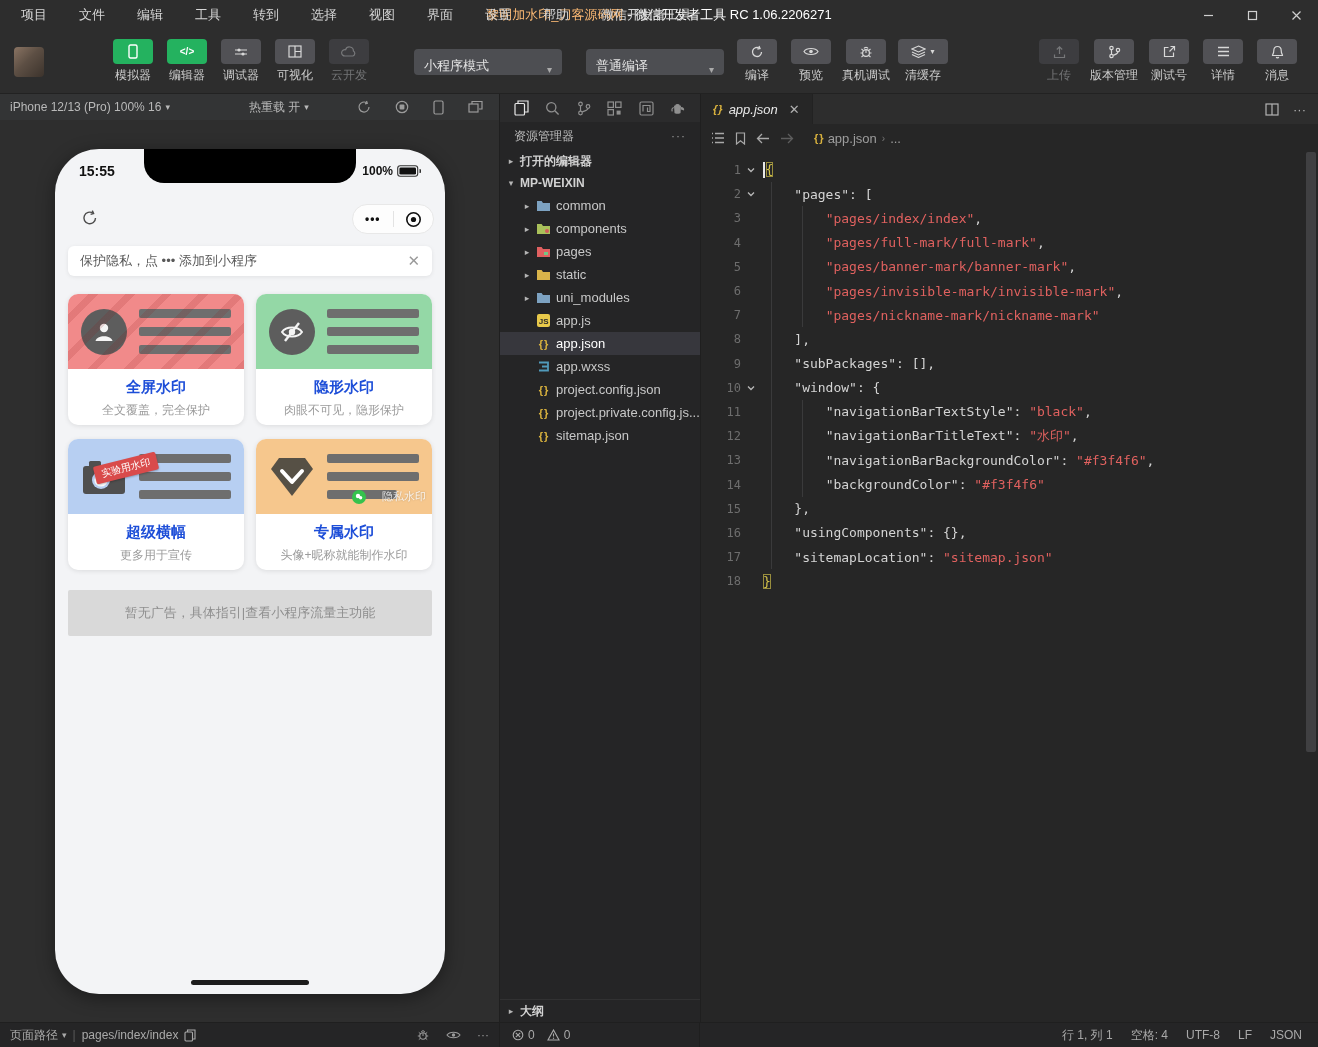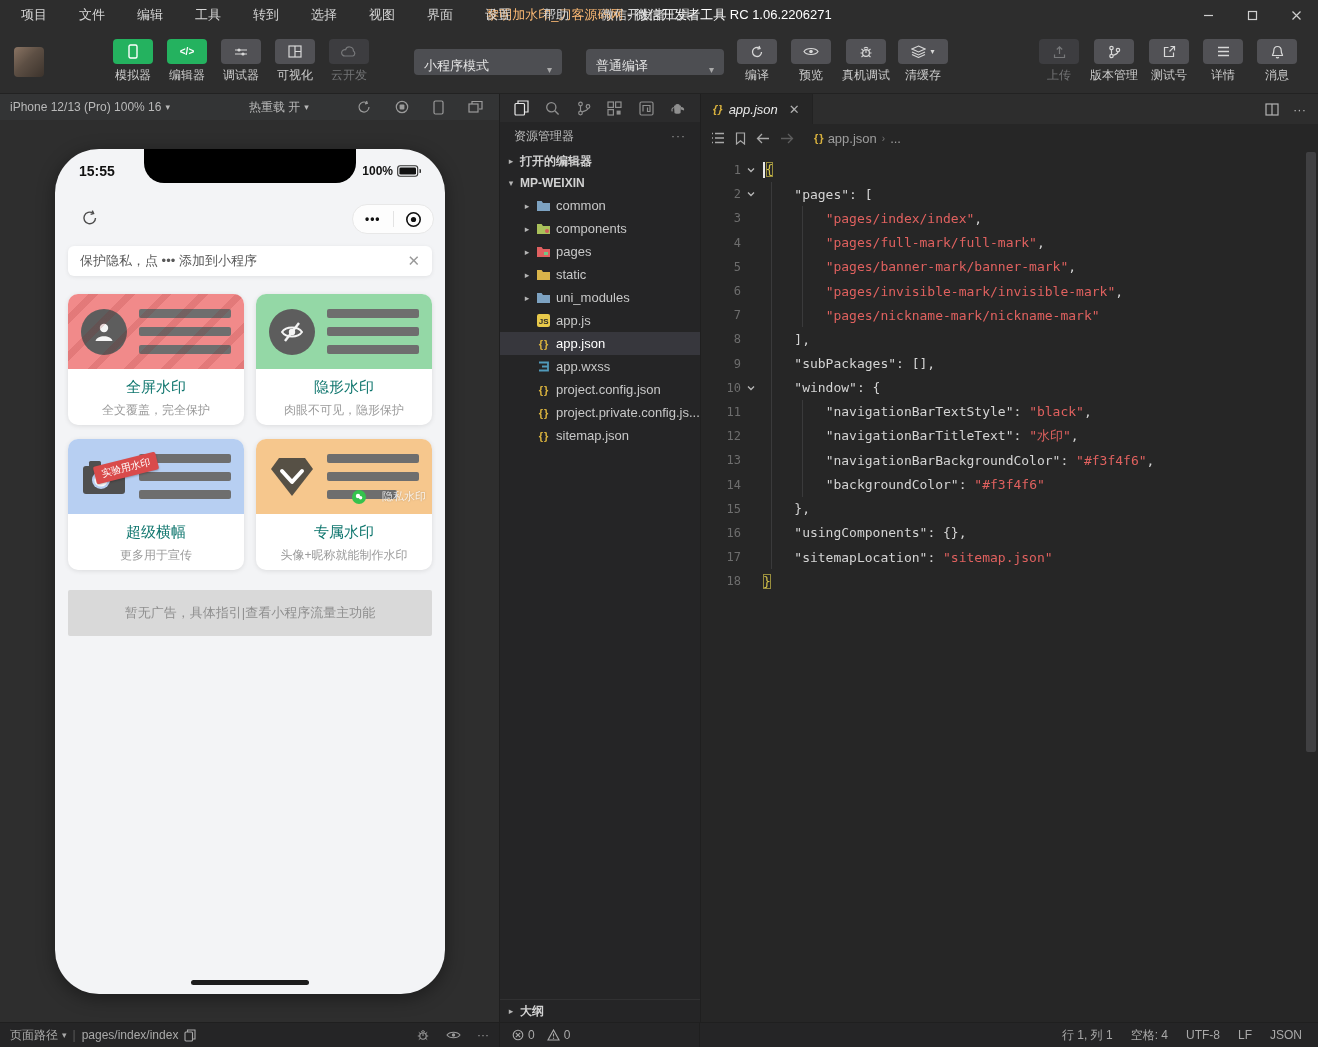--- a/index.html
+++ b/index.html
@@ -56,21 +56,21 @@
   .banner { height:30px; background:#fff; border-radius:6px; box-shadow:0 1px 4px rgba(0,0,0,.08); display:flex; align-items:center; padding:0 12px; color:#595959; font-size:13px; }
   .banner .x { margin-left:auto; color:#9a9a9a; font-size:15px; }
   .cards { position:absolute; top:48px; left:0; right:0; display:grid; grid-template-columns:1fr 1fr; gap:14px 12px; }
   .card { background:#fff; border-radius:10px; overflow:hidden; box-shadow:0 1px 5px rgba(0,0,0,.10); height:131px; }
   .cimg { height:75px; display:flex; align-items:center; justify-content:center; gap:12px; position:relative; }
   .cimg.stripes::after { content:""; position:absolute; inset:0; background:repeating-linear-gradient(-45deg, rgba(140,20,20,.14) 0 7px, transparent 7px 26px); }
   .bars { display:flex; flex-direction:column; gap:9px; }
   .bar { width:92px; height:9px; border-radius:2px; background:#6e6e6e; }
   .icircle { width:46px; height:46px; border-radius:50%; background:#5d5d5d; display:flex; align-items:center; justify-content:center; color:#f4f4f4; }
   .cbody { text-align:center; padding-top:9px; }
-  .ctitle { font-size:15px; color:#0f766e; font-weight:400; }
+  .ctitle { font-size:15px; color:#1d4ed8; font-weight:700; }
   .csub { font-size:12px; color:#9b9b9b; margin-top:5px; }
   .ribbon { position:absolute; left:26px; top:20px; transform:rotate(-14deg); background:#d94b4b; color:#fff; font-size:10px; padding:2px 7px; border-radius:2px; box-shadow:0 1px 2px rgba(0,0,0,.25); z-index:2; white-space:nowrap; }
   .cbadge { position:absolute; right:6px; bottom:10px; display:flex; align-items:center; gap:16px; z-index:2; }
   .cbadge .dot { width:14px; height:14px; border-radius:50%; background:#35c24d; display:flex; align-items:center; justify-content:center; color:#fff; }
   .cbadge .btxt { font-size:11px; color:rgba(255,255,255,.85); text-shadow:0 0 2px rgba(0,0,0,.25); }
   .adbar { position:absolute; top:344px; left:0; right:0; height:46px; background:#d9d9d9; display:flex; align-items:center; justify-content:center; color:#8f8f8f; font-size:13px; border-radius:2px; }
   .homebar { position:absolute; bottom:9px; left:50%; transform:translateX(-50%); width:118px; height:5px; border-radius:3px; background:#1c1c1c; }
 
   
   .explorer { width:200px; flex:0 0 200px; background:#252526; display:flex; flex-direction:column; font-size:13px; }

